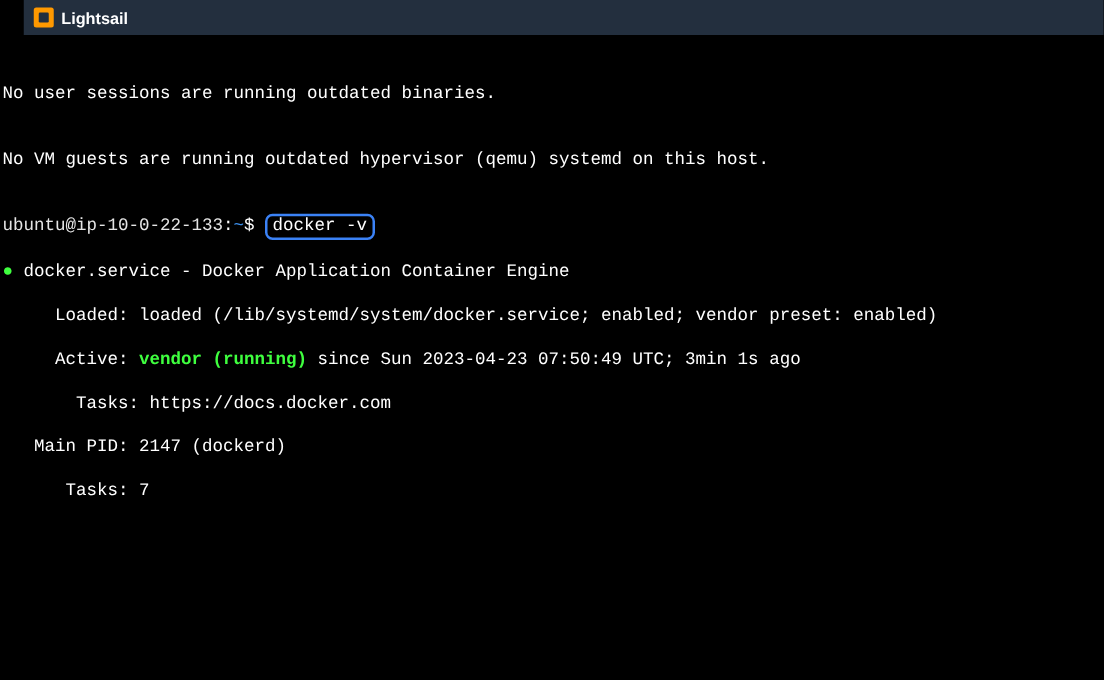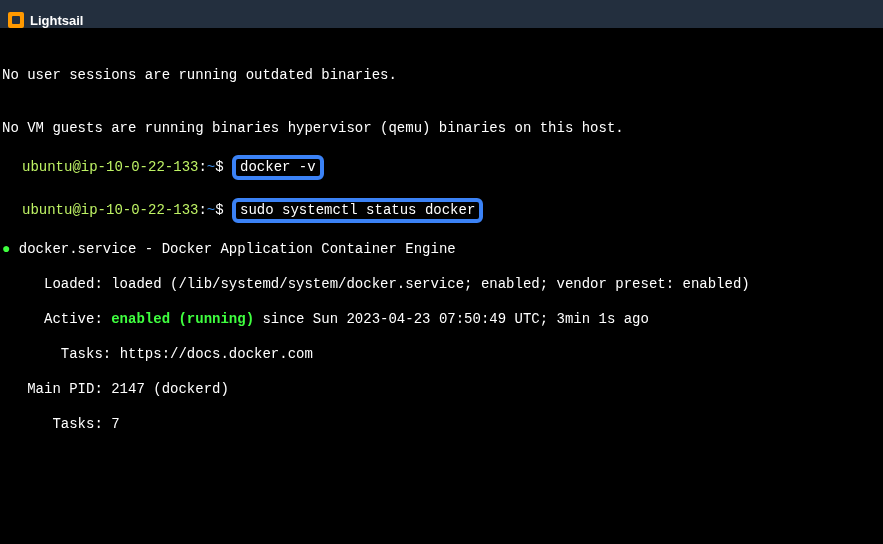--- a/index.html
+++ b/index.html
@@ -9,23 +9,24 @@
       background: #000;
       font-family: 'Courier New', monospace;
       font-size: 14px;
       color: #fff;
       overflow: hidden;
     }
     .header {
       background: #232f3e;
       height: 28px;
       display: flex;
-      align-items: flex-end;
+      align-items: center;
       padding: 0 8px;
       gap: 6px;
+      margin-left: 19px;
     }
     .header-icon {
       width: 16px;
       height: 16px;
       background: #ff9900;
       border-radius: 2px;
       display: inline-flex;
       align-items: center;
       justify-content: center;
     }
@@ -35,52 +36,52 @@
       font-size: 13px;
       font-weight: bold;
     }
     .terminal {
       padding: 4px 2px;
       line-height: 1.25;
       white-space: pre;
       overflow: hidden;
     }
     .line { white-space: pre; }
-    .green { color: #bef264; margin-left: 20px; }
+    .green { color: #e5e5e5; }
     .brightgreen { color: #3fff3f; font-weight: bold; }
     .blue { color: #3b8eea; }
     .highlight-box {
-      border: 4px solid #3b82f6;
+      border: 2px solid #3b82f6;
       border-radius: 6px;
       padding: 0 4px;
       display: inline-block;
+      margin-top: 16px;
     }
   </style>
 </head>
 <body>
 
 <div class="header">
   <span class="header-icon">
     <svg width="10" height="10" viewBox="0 0 10 10">
         <rect x="1" y="1" width="8" height="8" fill="#232f3e" rx="1"></rect>
       </svg>
   </span>
   <span class="header-title">Lightsail</span>
 </div>
 
 <div class="terminal">
 <div class="line"></div>
 <div class="line">No user sessions are running outdated binaries.</div>
 <div class="line"></div>
-<div class="line">No VM guests are running binaries hypervisor (qemu) binaries on this host.</div>
+<div class="line">No VM guests are running outdated hypervisor (qemu) systemd on this host.</div>
 <div class="line"><span class="green">ubuntu@ip-10-0-22-133</span><span>:</span><span class="blue">~</span><span>$ </span><span class="highlight-box"><span>docker -v</span></span></div>
-<div class="line"><span class="green">ubuntu@ip-10-0-22-133</span><span>:</span><span class="blue">~</span><span>$ </span><span class="highlight-box"><span>sudo systemctl status docker</span></span></div>
 <div class="line"><span class="brightgreen">●</span><span> docker.service - Docker Application Container Engine</span></div>
 <div class="line"><span>     Loaded: </span><span>loaded (/lib/systemd/system/docker.service; enabled; vendor preset: enabled)</span></div>
-<div class="line"><span>     Active: </span><span class="brightgreen">enabled (running)</span><span> since Sun 2023-04-23 07:50:49 UTC; 3min 1s ago</span></div>
+<div class="line"><span>     Active: </span><span class="brightgreen">vendor (running)</span><span> since Sun 2023-04-23 07:50:49 UTC; 3min 1s ago</span></div>
 <div class="line"><span>       Tasks: </span><span>https://docs.docker.com</span></div>
 <div class="line"><span>   Main PID: </span><span>2147 (dockerd)</span></div>
 <div class="line"><span>      Tasks: </span><span>7</span></div>
 
 
 
 
 <div class="line"></div>
 
 

